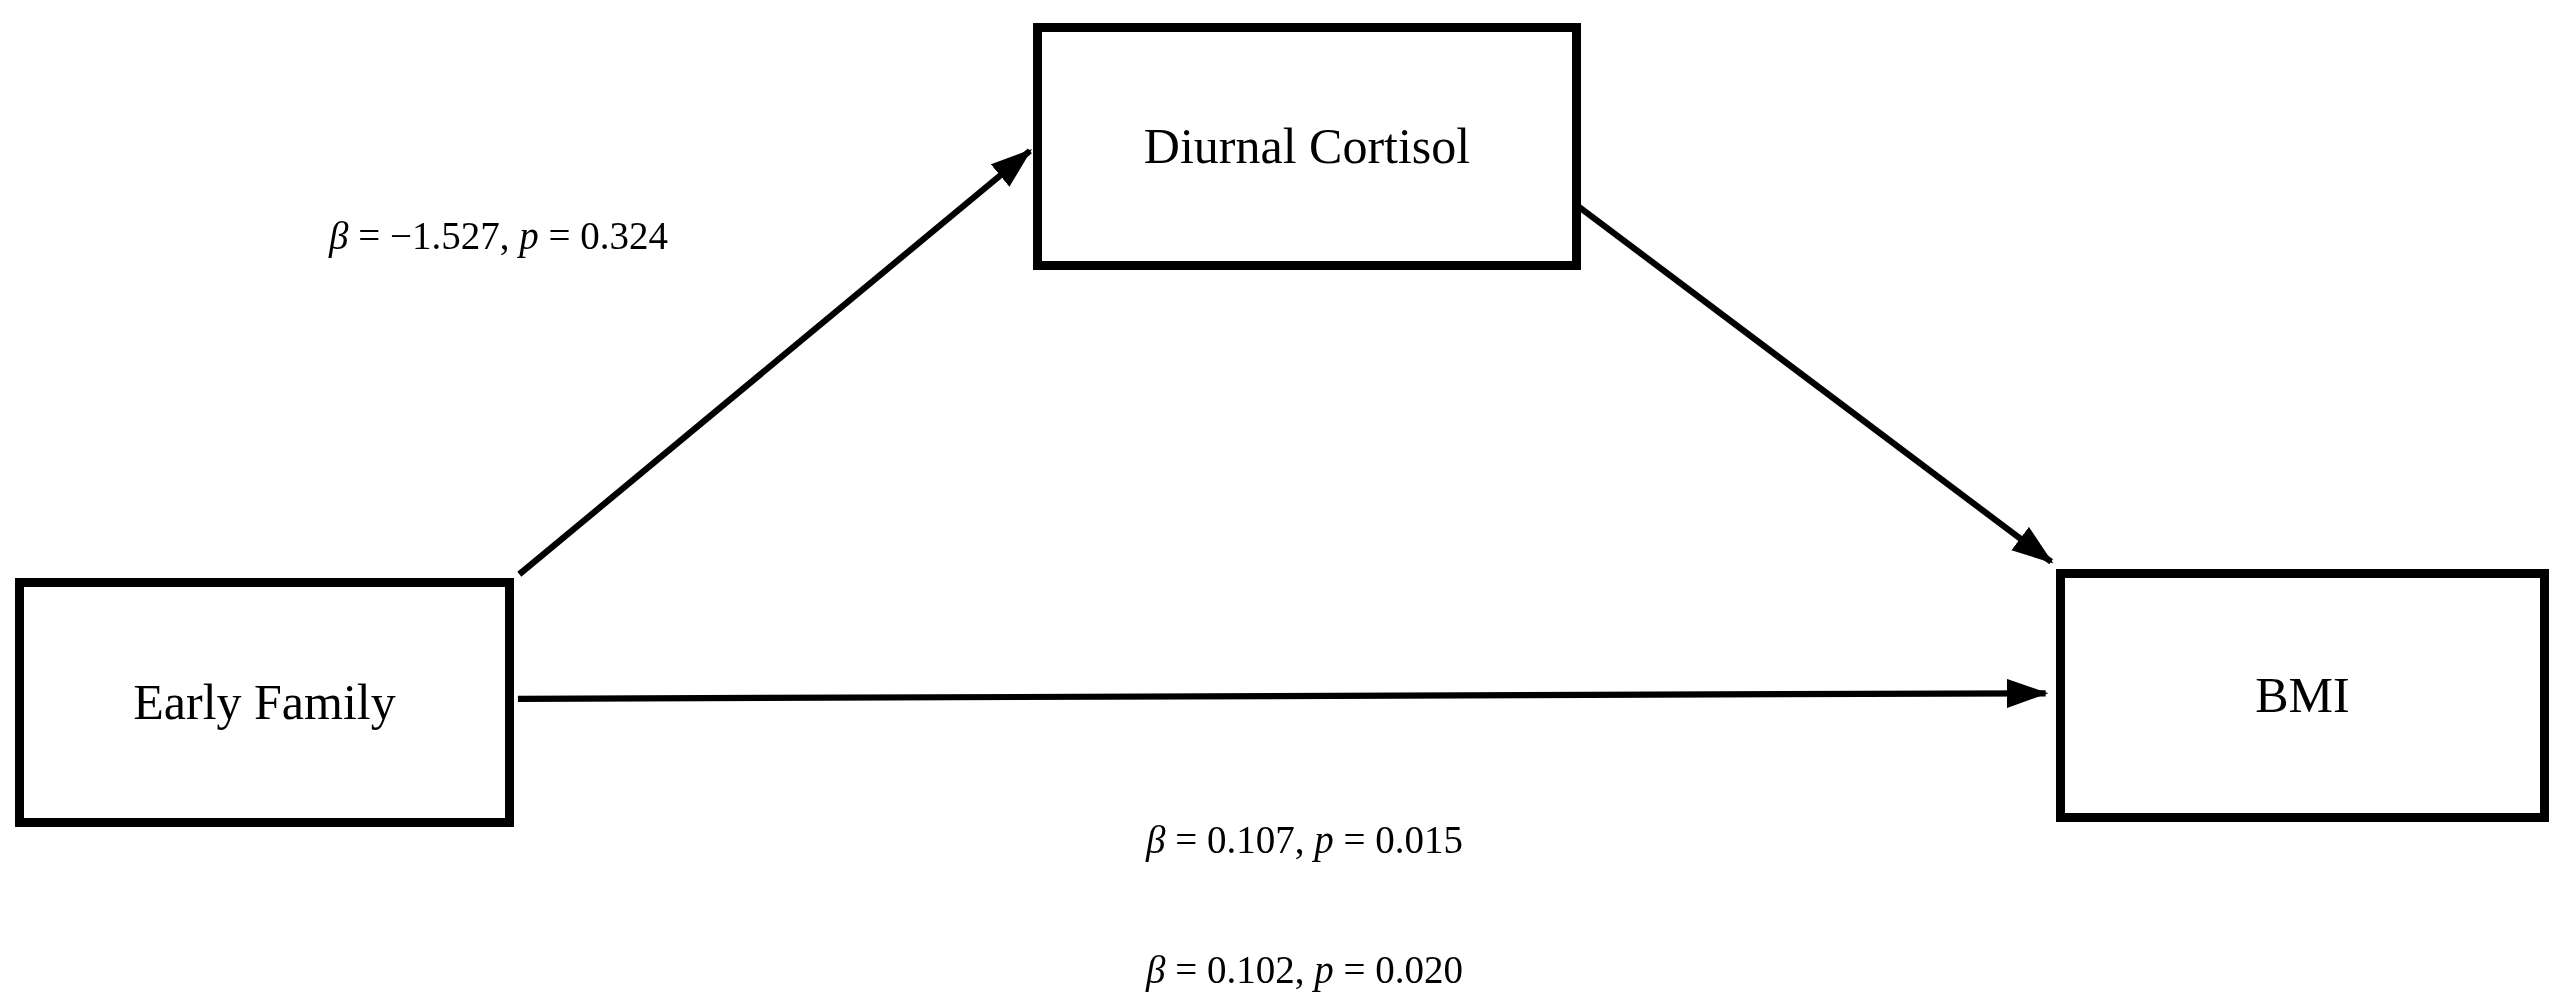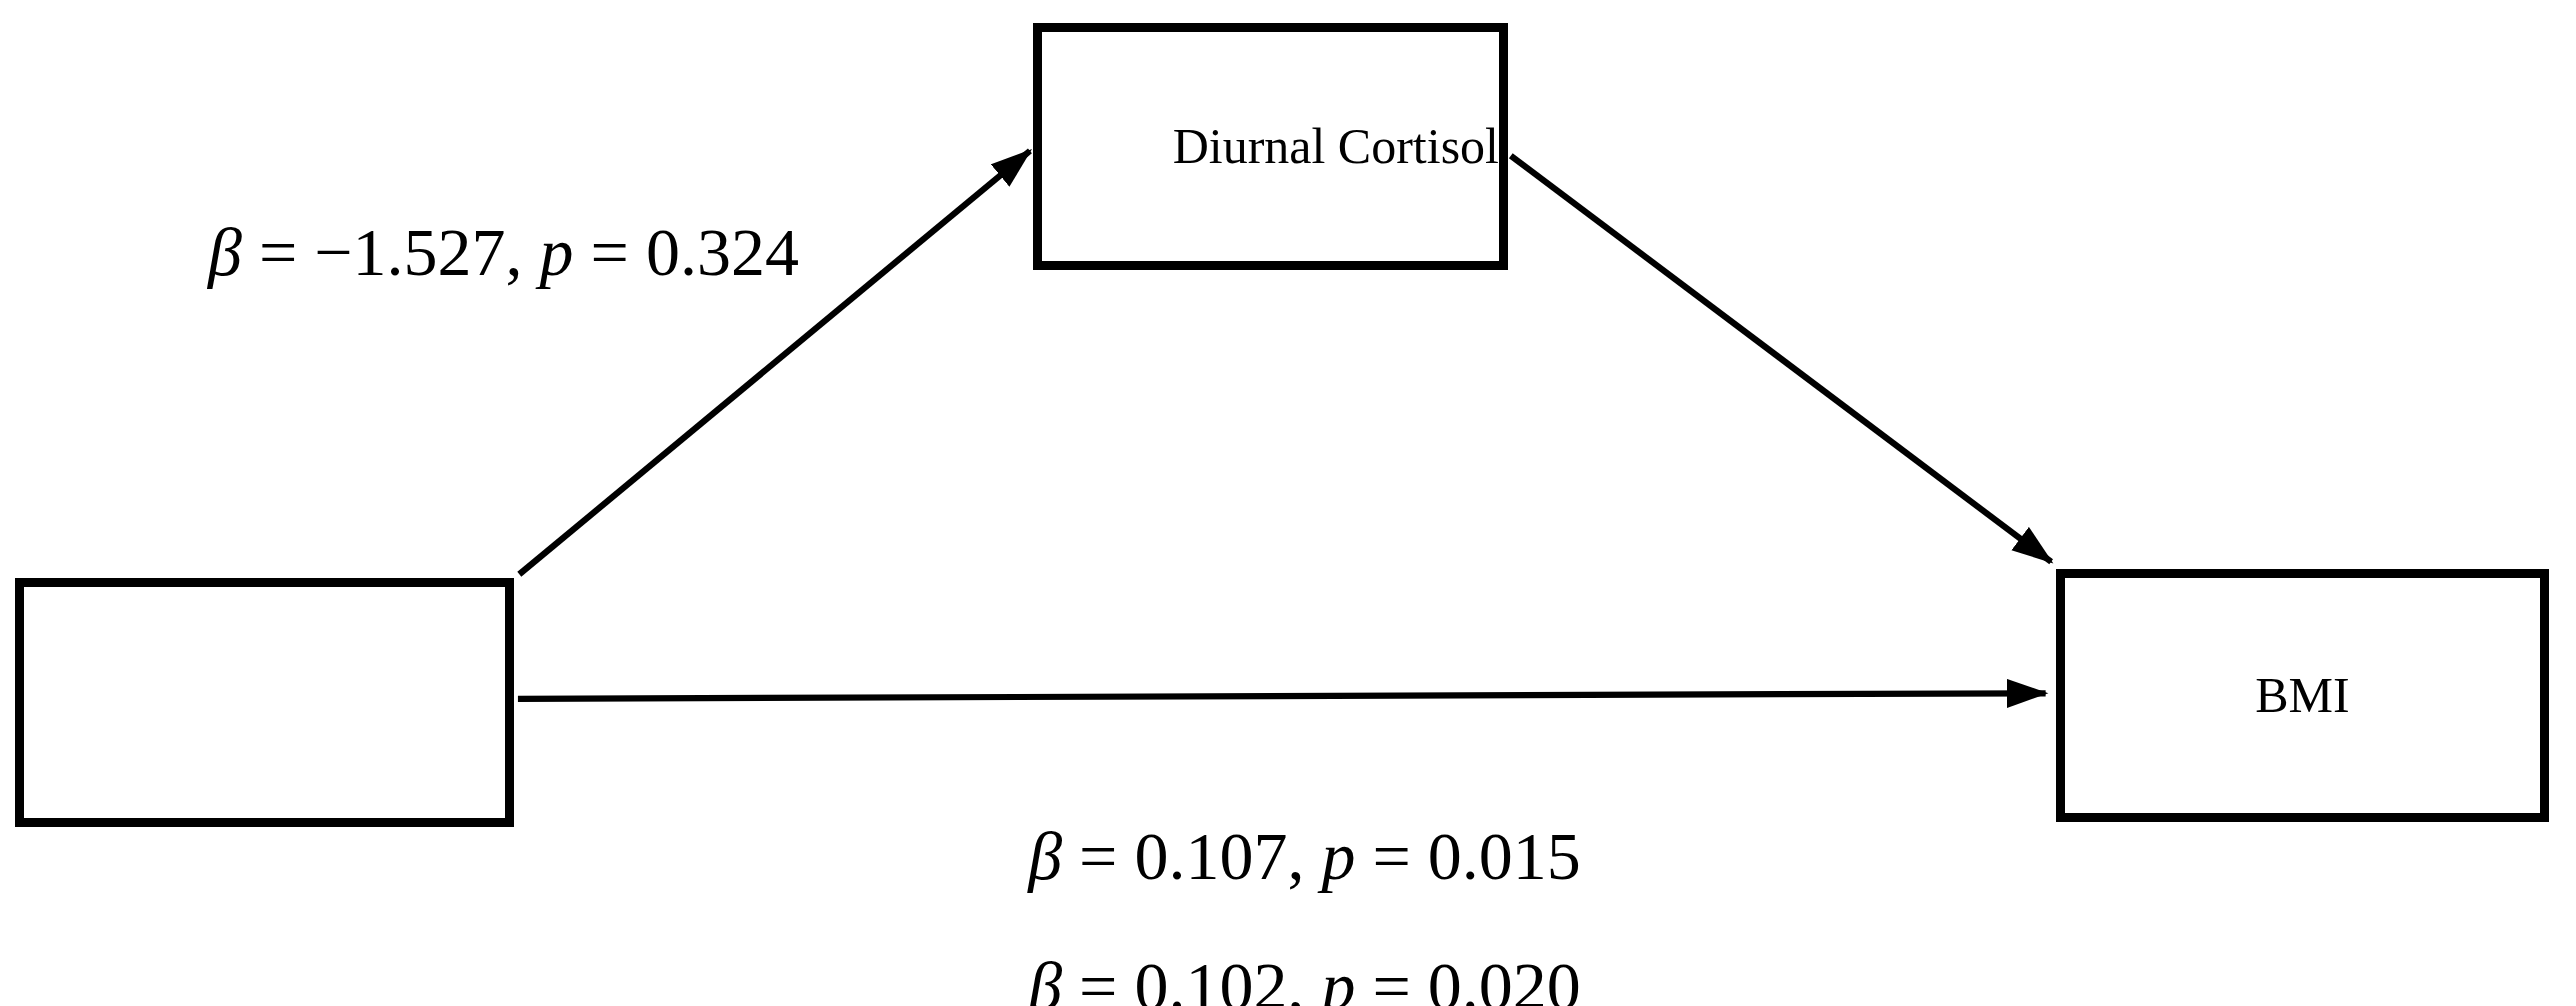--- a/index.html
+++ b/index.html
@@ -32,28 +32,28 @@
     flex-direction: column;
     align-items: center;
     justify-content: center;
     text-align: center;
   }
   .node-line {
     font-size: 50px;
     line-height: 1.42;
     white-space: nowrap;
   }
-  .node-mediator { left: 1033px; top: 23px;  width: 475px; height: 247px; align-items: flex-end; }
+  .node-mediator { left: 1033px; top: 23px;  width: 548px; height: 247px; }
   .node-predictor{ left: 15px;   top: 578px; width: 499px; height: 249px; }
   .node-outcome  { left: 2056px; top: 569px; width: 493px; height: 253px; }
 
   .plabel {
     position: absolute;
     width: 581px;
-    font-size: 68px;
+    font-size: 39px;
     line-height: 1.1;
     text-align: center;
     white-space: nowrap;
   }
   .plabel .sym { font-style: italic; }
   .plabel-a  { left: 208px;  top: 215px;  }
   .plabel-b  { left: 1883px; top: 215px;  }
   .plabel-c1 { left: 1014px; top: 819px; }
   .plabel-c2 { left: 1014px; top: 920px; margin-top: 29px; }
 </style>
@@ -71,20 +71,21 @@
     <line x1="750" y1="830" x2="1488" y2="218" stroke="#000000" stroke-width="9" marker-end="url(#arrowhead)"></line>
     <line x1="2183" y1="225" x2="2964" y2="812" stroke="#000000" stroke-width="9" marker-end="url(#arrowhead)"></line>
     <line x1="748" y1="1010" x2="2956" y2="1002" stroke="#000000" stroke-width="9" marker-end="url(#arrowhead)"></line>
   </svg>
 
   <div class="node node-mediator">
     <div class="node-line">Diurnal Cortisol</div>
   </div>
 
   <div class="node node-predictor">
+    <div class="node-line">Early Family</div>
   </div>
 
   <div class="node node-outcome">
     <div class="node-line">BMI</div>
   </div>
 
   <div class="plabel plabel-a">
     <span class="sym">β</span><span> = −1.527, </span><span class="sym">p</span><span> = 0.324</span>
   </div>
 

